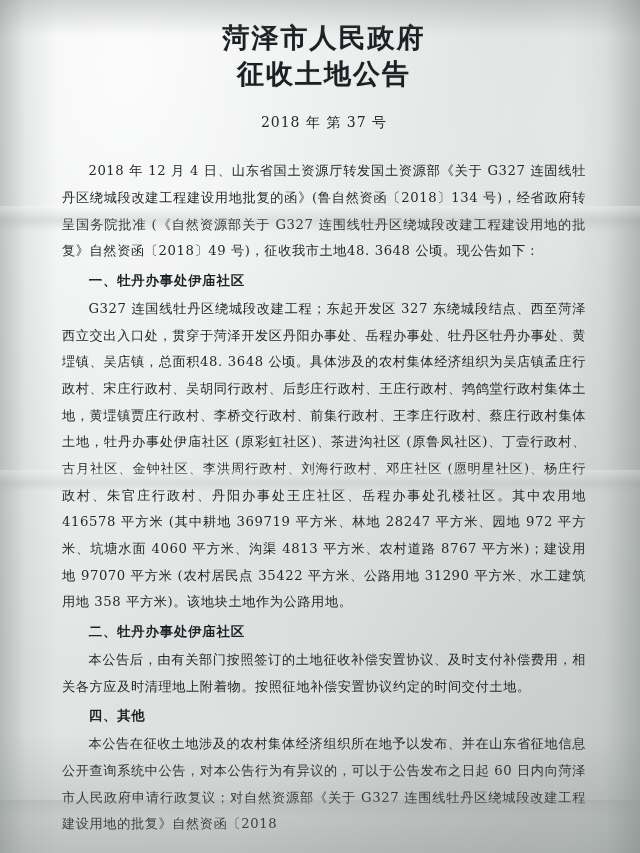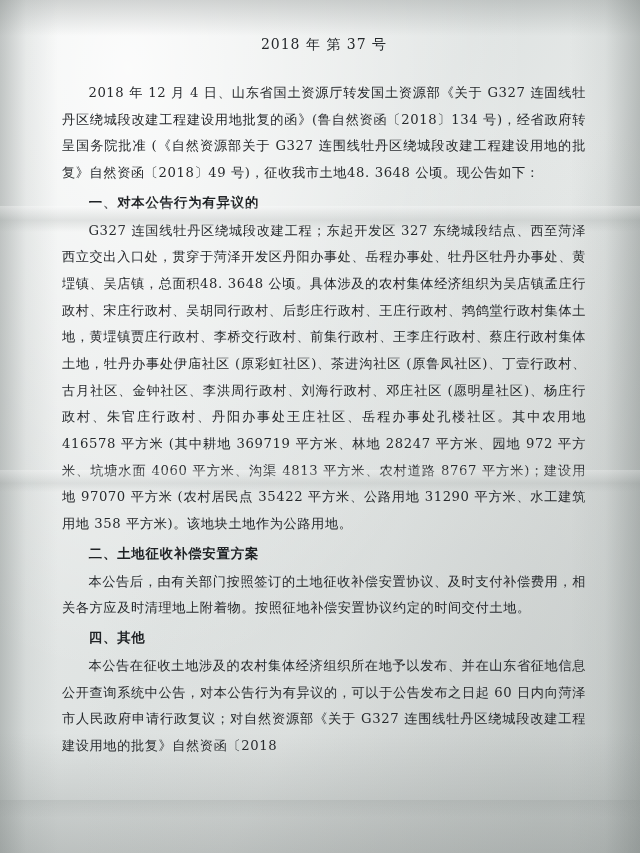--- a/index.html
+++ b/index.html
@@ -118,27 +118,31 @@
     overflow: hidden;
   }
 </style>
 </head>
 <body>
 
 <div id="paper">
 
   <div id="content" class="clipped">
 
+    <div class="doc-title">
+      <span>菏泽市人民政府</span>
+      <span class="line2">征收土地公告</span>
+    </div>
 
     <div class="doc-number">2018 年  第 37 号</div>
 
     <p class="body-text">2018 年 12 月 4 日、山东省国土资源厅转发国土资源部《关于 G327 连固线牡丹区绕城段改建工程建设用地批复的函》(鲁自然资函〔2018〕134 号)，经省政府转呈国务院批准 (《自然资源部关于 G327 连围线牡丹区绕城段改建工程建设用地的批复》自然资函〔2018〕49 号)，征收我市土地48. 3648 公顷。现公告如下：</p>
-    <p class="section-heading">一、对本公告行为有异议的</p>
+    <p class="section-heading">一、牡丹办事处伊庙社区</p>
     <p class="body-text">G327 连国线牡丹区绕城段改建工程；东起开发区 327 东绕城段结点、西至菏泽西立交出入口处，贯穿于菏泽开发区丹阳办事处、岳程办事处、牡丹区牡丹办事处、黄堽镇、吴店镇，总面积48. 3648 公顷。具体涉及的农村集体经济组织为吴店镇孟庄行政村、宋庄行政村、吴胡同行政村、后彭庄行政村、王庄行政村、鹁鸽堂行政村集体土地，黄堽镇贾庄行政村、李桥交行政村、前集行政村、王李庄行政村、蔡庄行政村集体土地，牡丹办事处伊庙社区 (原彩虹社区)、茶进沟社区 (原鲁凤社区)、丁壹行政村、古月社区、金钟社区、李洪周行政村、刘海行政村、邓庄社区 (愿明星社区)、杨庄行政村、朱官庄行政村、丹阳办事处王庄社区、岳程办事处孔楼社区。其中农用地 416578 平方米 (其中耕地 369719 平方米、林地 28247 平方米、园地 972 平方米、坑塘水面 4060 平方米、沟渠 4813 平方米、农村道路 8767 平方米)；建设用地 97070 平方米 (农村居民点 35422 平方米、公路用地 31290 平方米、水工建筑用地 358 平方米)。该地块土地作为公路用地。</p>
-    <p class="section-heading">二、土地征收补偿安置方案</p>
+    <p class="section-heading">二、牡丹办事处伊庙社区</p>
     <p class="body-text">本公告后，由有关部门按照签订的土地征收补偿安置协议、及时支付补偿费用，相关各方应及时清理地上附着物。按照征地补偿安置协议约定的时间交付土地。</p>
     <p class="section-heading">四、其他</p>
     <p class="body-text">本公告在征收土地涉及的农村集体经济组织所在地予以发布、并在山东省征地信息公开查询系统中公告，对本公告行为有异议的，可以于公告发布之日起 60 日内向菏泽市人民政府申请行政复议；对自然资源部《关于 G327 连围线牡丹区绕城段改建工程建设用地的批复》自然资函〔2018</p>
 
   </div>
 
   <div class="shade shade-top"></div>
   <div class="shade shade-left"></div>
   <div class="shade shade-right"></div>
   <div class="shade shade-bottom"></div>

